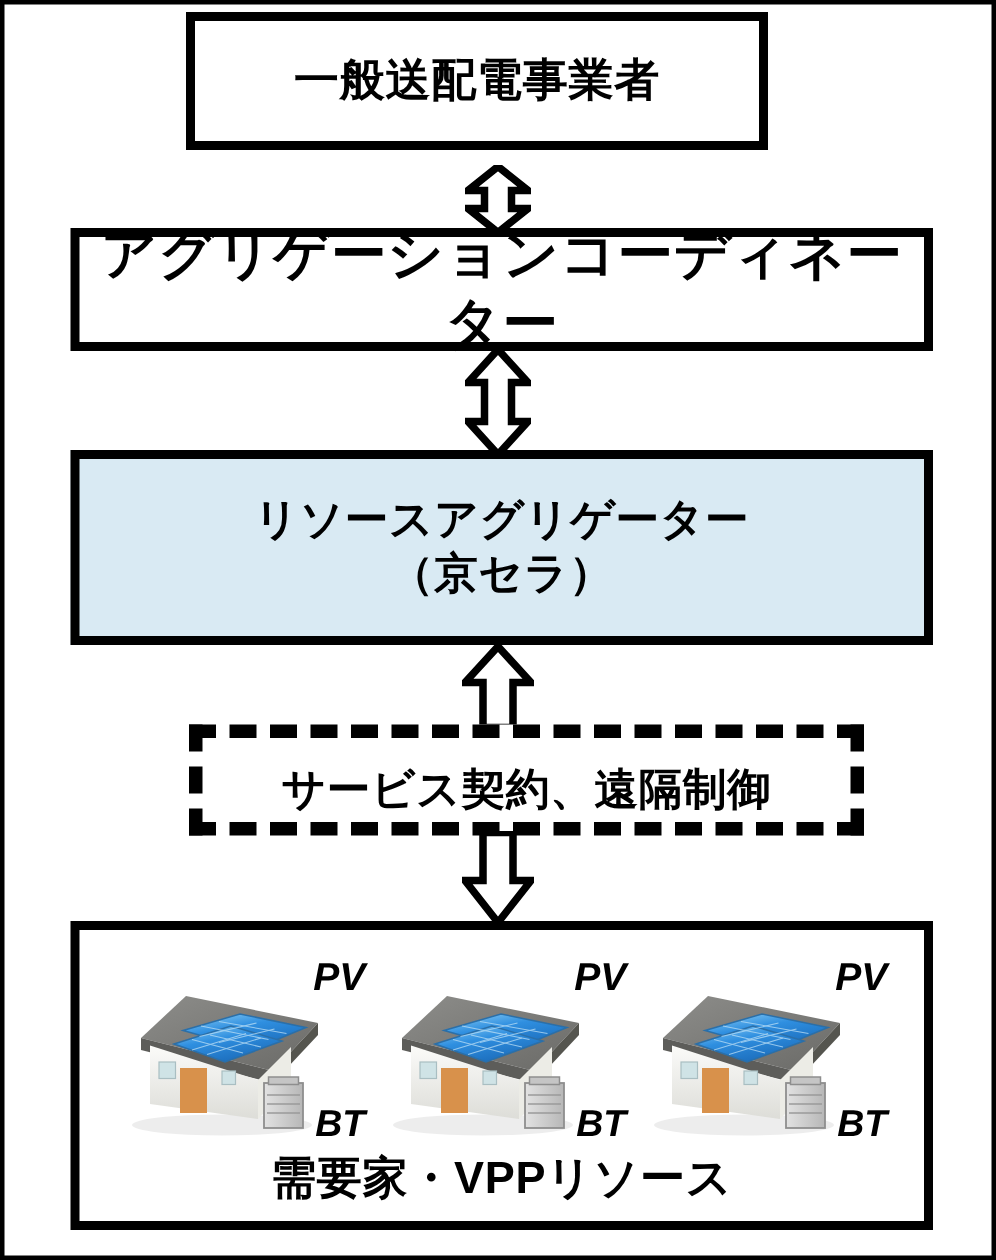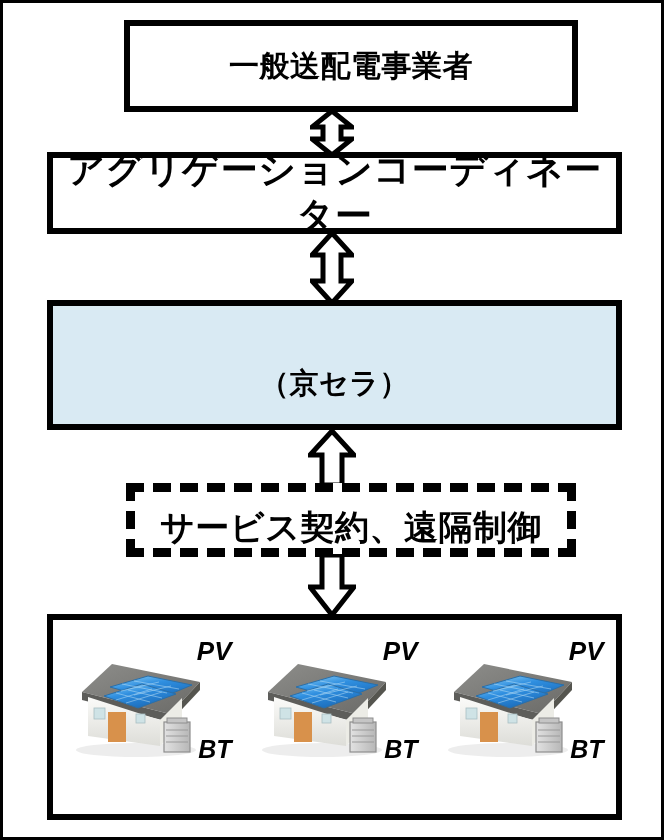--- a/index.html
+++ b/index.html
@@ -35,22 +35,22 @@
   .node-label {
     font-weight: bold;
     color: #000000;
     line-height: 1.25;
     letter-spacing: 0.5px;
   }
 
   
   #box-utility {
     left: 121px;
-    top: 17px;
-    width: 454px;
+    top: 5px;
+    width: 388px;
     height: 92px;
   }
   #box-utility .node-label { font-size: 30px; }
 
   
   #box-coordinator {
     left: 44px;
     top: 149px;
     width: 575px;
     height: 82px;
@@ -75,41 +75,41 @@
     width: 450px;
     height: 74px;
     box-sizing: border-box;
     border: 9px dashed #000000;
     background: #ffffff;
     display: flex;
     align-items: center;
     justify-content: center;
     text-align: center;
   }
-  #box-contract .node-label { font-size: 34px; margin-top: 15px; }
+  #box-contract .node-label { font-size: 29px; margin-top: 15px; }
 
   
   #box-consumers {
     left: 44px;
     top: 611px;
     width: 575px;
     height: 206px;
     display: block;
   }
 
   .houses-row {
     position: absolute;
     left: 0;
     top: 14px;
     width: 100%;
     height: 130px;
     display: flex;
     align-items: flex-start;
     justify-content: center;
-    gap: 16px;
+    gap: 4px;
   }
   #consumers-label {
     position: absolute;
     left: 0;
     right: 0;
     bottom: 8px;
     text-align: center;
     font-size: 30px;
     font-weight: bold;
     color: #000000;
@@ -176,21 +176,21 @@
   </div>
 
   <div class="arrow" id="arrow-coordinator-aggregator">
     <svg viewBox="0 0 44 72" preserveAspectRatio="none" aria-hidden="true">
       <polygon points="22,1 42,23 31,23 31,49 42,49 22,71 2,49 13,49 13,23 2,23" fill="#ffffff" stroke="#000000" stroke-width="5" stroke-linejoin="miter"></polygon>
     </svg>
   </div>
 
   <div class="node" id="box-aggregator">
     <div class="node-label">
-      <br>
+      <span>リソースアグリゲーター</span><br>
       <span>（京セラ）</span>
     </div>
   </div>
 
   <div class="arrow" id="arrow-contract-aggregator">
     <svg viewBox="0 0 48 56" preserveAspectRatio="none" aria-hidden="true">
       <polygon points="24,1 46,25 34,25 34,55 14,55 14,25 2,25" fill="#ffffff" stroke="#000000" stroke-width="5" stroke-linejoin="miter"></polygon>
     </svg>
   </div>
 
@@ -327,15 +327,16 @@
             <line x1="102" y1="108" x2="124" y2="108"></line>
           </g>
           <rect x="103" y="84" width="20" height="5" fill="#c5c5c5" stroke="#8e8e8e" stroke-width="1"></rect>
         </svg>
         <div class="pv-tag">PV</div>
         <div class="bt-tag">BT</div>
       </div>
 
     </div>
 
+    <div id="consumers-label">需要家・VPPリソース</div>
   </div>
 
 </div>
 
 </body></html>

